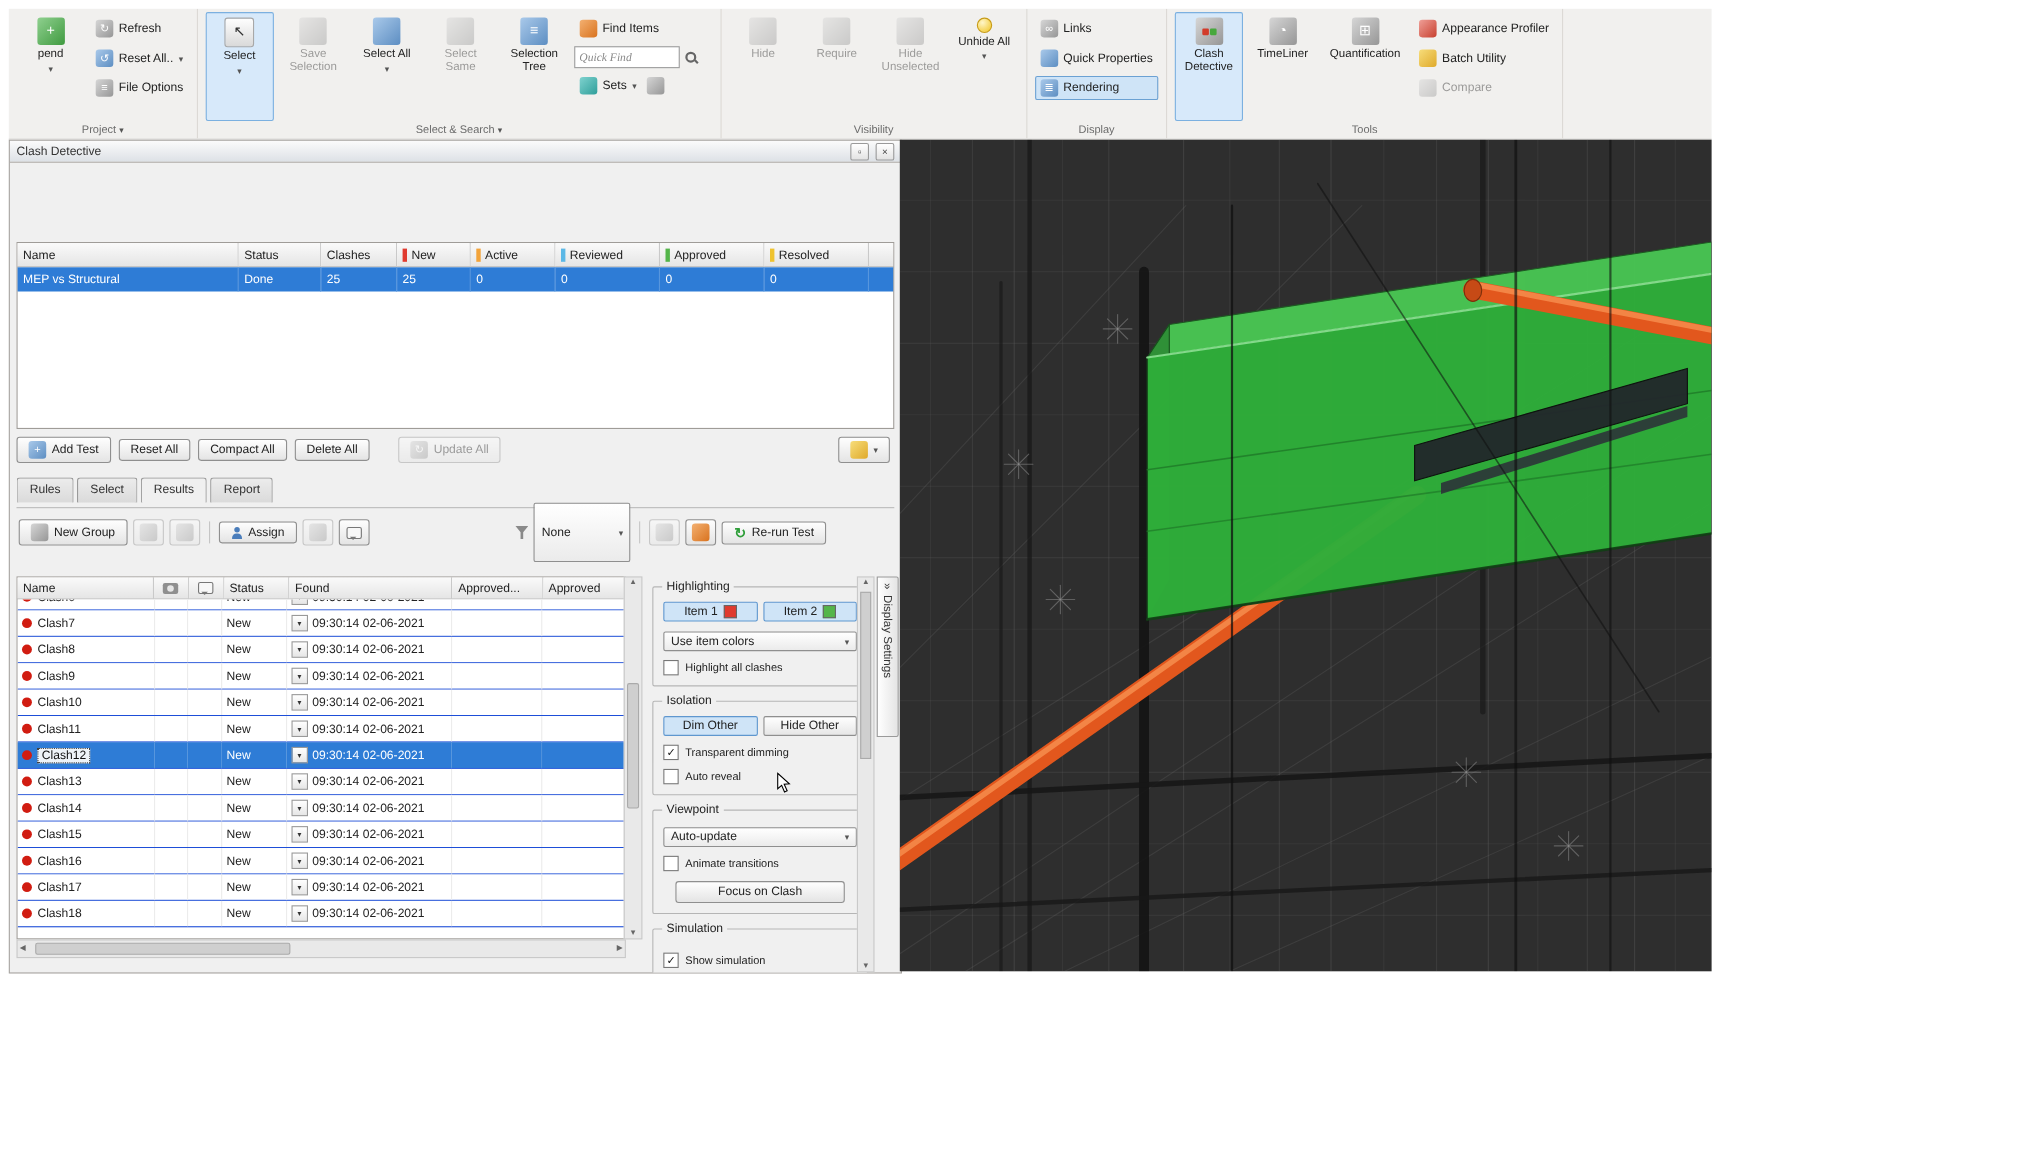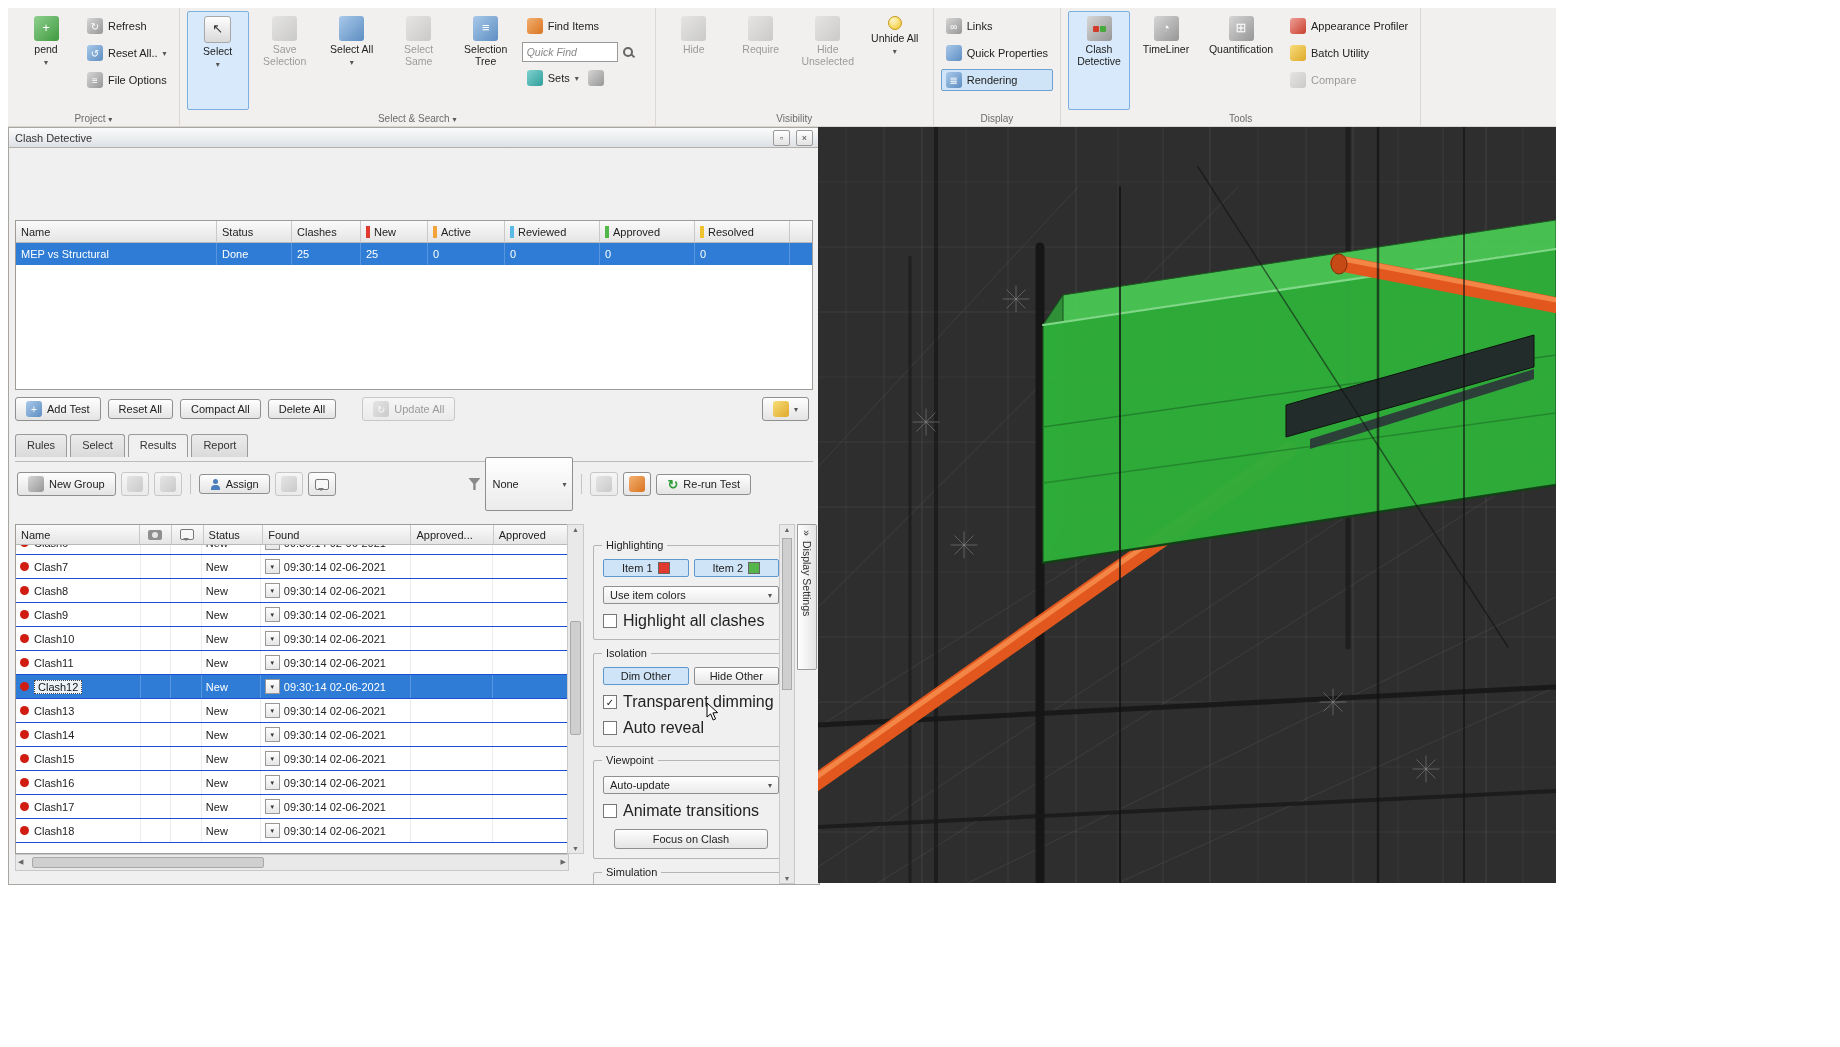--- a/index.html
+++ b/index.html
@@ -21,21 +21,21 @@
   .ic.gray{background:linear-gradient(135deg,#d6d6d6,#969696)}
   .ic.green{background:linear-gradient(135deg,#8fd08f,#3f9a3f)}
   .ic.yellow{background:linear-gradient(135deg,#f7dd7a,#dfa92a)}
   .ic.orange{background:linear-gradient(135deg,#f3b071,#d9731f)}
   .ic.teal{background:linear-gradient(135deg,#7fd2cf,#2f9e9a)}
   .ic.red{background:linear-gradient(135deg,#ef9f97,#c8402f)}
   .ic.cursorbox{background:linear-gradient(#fefefe,#d9d9d9);color:#333;border:1px solid #a8a8a8}
   .mini{width:6px;height:6px;border-radius:1px;display:inline-block}
   .mini.red{background:#d23b2a}.mini.green{background:#47a83c}
   .da{font-size:8px;color:#555}
-  .qf{width:86px;height:18px;border:1px solid #9a9a9a;font-size:10.5px;padding:0 4px;background:#fff;font-family:Liberation Sans, sans-serif}
+  .qf{width:86px;height:18px;border:1px solid #9a9a9a;font-size:10.5px;padding:0 4px;background:#fff;font-family:Liberation Serif, serif}
   .qf::placeholder{font-style:italic;color:#888}
   .bulb{width:12px;height:12px;border-radius:50%;background:radial-gradient(circle at 35% 30%,#fff6c9,#f0c420);border:1px solid #c79b16;flex:none}
   .mag{width:13px;height:13px;position:relative;flex:none}
   .mag::before{content:"";position:absolute;left:1px;top:1px;width:6px;height:6px;border:2px solid #666;border-radius:50%}
   .mag::after{content:"";position:absolute;left:9px;top:9px;width:4px;height:2px;background:#666;transform:rotate(45deg)}
   .frow{display:flex;align-items:center;gap:4px}
 
   
   .panel{position:absolute;left:8px;top:127px;width:810px;height:756px;background:#f0f0f0;border:1px solid #a9a6a2;font-size:11px;overflow:hidden}
   .ptitle{height:19px;background:linear-gradient(#fbfbfb,#dde1e6);border-bottom:1px solid #b3b0ac;display:flex;align-items:center;gap:6px;padding:0 6px;font-size:11px;color:#333}
@@ -94,30 +94,30 @@
   .person::after{content:"";position:absolute;left:1px;bottom:0;width:9px;height:5px;border-radius:4px 4px 0 0;background:#4a7dbb}
 
   .vscroll{position:absolute;left:558px;top:396px;width:15px;bottom:30px;background:#e9e9e9;border:1px solid #c9c9c9;font-size:7px;color:#666}
   .vscroll .up{position:absolute;top:1px;left:0;right:0;text-align:center}
   .vscroll .dn{position:absolute;bottom:1px;left:0;right:0;text-align:center}
   .vthumb{position:absolute;left:2px;top:96px;width:9px;height:112px;background:#cfcfcf;border:1px solid #aaa;border-radius:2px}
   .hscroll{position:absolute;left:6px;bottom:13px;width:552px;height:15px;background:#e9e9e9;border:1px solid #c9c9c9;font-size:7px;color:#666}
   .hscroll .lf{position:absolute;left:2px;top:3px}.hscroll .rt{position:absolute;right:2px;top:3px}
   .hthumb{position:absolute;left:16px;top:2px;width:230px;height:9px;background:#cfcfcf;border:1px solid #aaa;border-radius:2px}
 
-  .spanel{position:absolute;left:584px;top:408px;width:196px;bottom:0;padding-top:9px}
+  .spanel{position:absolute;left:584px;top:396px;width:196px;bottom:0;padding-top:9px}
   .gbox{position:relative;border:1px solid #b5b5b5;border-radius:2px;margin:0 0 13px;padding:13px 9px 9px;background:#f0f0f0}
   .gtitle{position:absolute;top:-7px;left:8px;background:#f0f0f0;padding:0 4px;font-size:11px;color:#222}
   .btnrow{display:flex;gap:5px}
   .tbtn{flex:1;padding:2px 4px;border:1px solid #8f8f8f;border-radius:2px;background:linear-gradient(#fff,#e6e6e6);font-size:11px;display:inline-flex;align-items:center;justify-content:center;gap:5px;white-space:nowrap}
   .tbtn.act{background:#cfe4f7;border-color:#5f97cf}
   .sw{width:10px;height:10px;border:1px solid #666;flex:none}
   .sw.red{background:#e03a2f}.sw.green{background:#54b54a}
   .dd{display:flex;align-items:center;justify-content:space-between;border:1px solid #8f8f8f;border-radius:2px;background:linear-gradient(#fff,#ebebeb);padding:2px 6px;font-size:11px;margin-top:9px}
-  .cb{display:flex;align-items:center;gap:6px;margin-top:8px;font-size:16px}
+  .cb{display:flex;align-items:center;gap:6px;margin-top:8px;font-size:10px}
   .box{width:12px;height:12px;border:1px solid #777;background:#fff;flex:none;display:inline-flex;align-items:center;justify-content:center;font-size:10px;color:#111}
   .cb.on .box::after{content:"✓"}
   .focusbtn{display:block;margin:9px auto 0;padding:3px 16px;border:1px solid #8f8f8f;border-radius:3px;background:linear-gradient(#fefefe,#e4e4e4);font-size:11px;text-align:center;width:120px}
 
   .sscroll{position:absolute;left:770px;top:396px;width:14px;bottom:0;background:#e9e9e9;border:1px solid #c9c9c9;font-size:7px;color:#666}
   .sscroll .up{position:absolute;top:1px;left:0;right:0;text-align:center}
   .sscroll .dn{position:absolute;bottom:1px;left:0;right:0;text-align:center}
   .sthumb{position:absolute;left:2px;top:13px;width:8px;height:150px;background:#cfcfcf;border:1px solid #aaa}
 
   .vtab{position:absolute;left:788px;top:396px;width:18px;height:134px;border:1px solid #9a9a9a;background:linear-gradient(90deg,#fff,#e4e4e4);writing-mode:vertical-rl;font-size:10.5px;color:#333;display:flex;align-items:center;gap:5px;padding:5px 0;border-radius:0 2px 2px 0}

